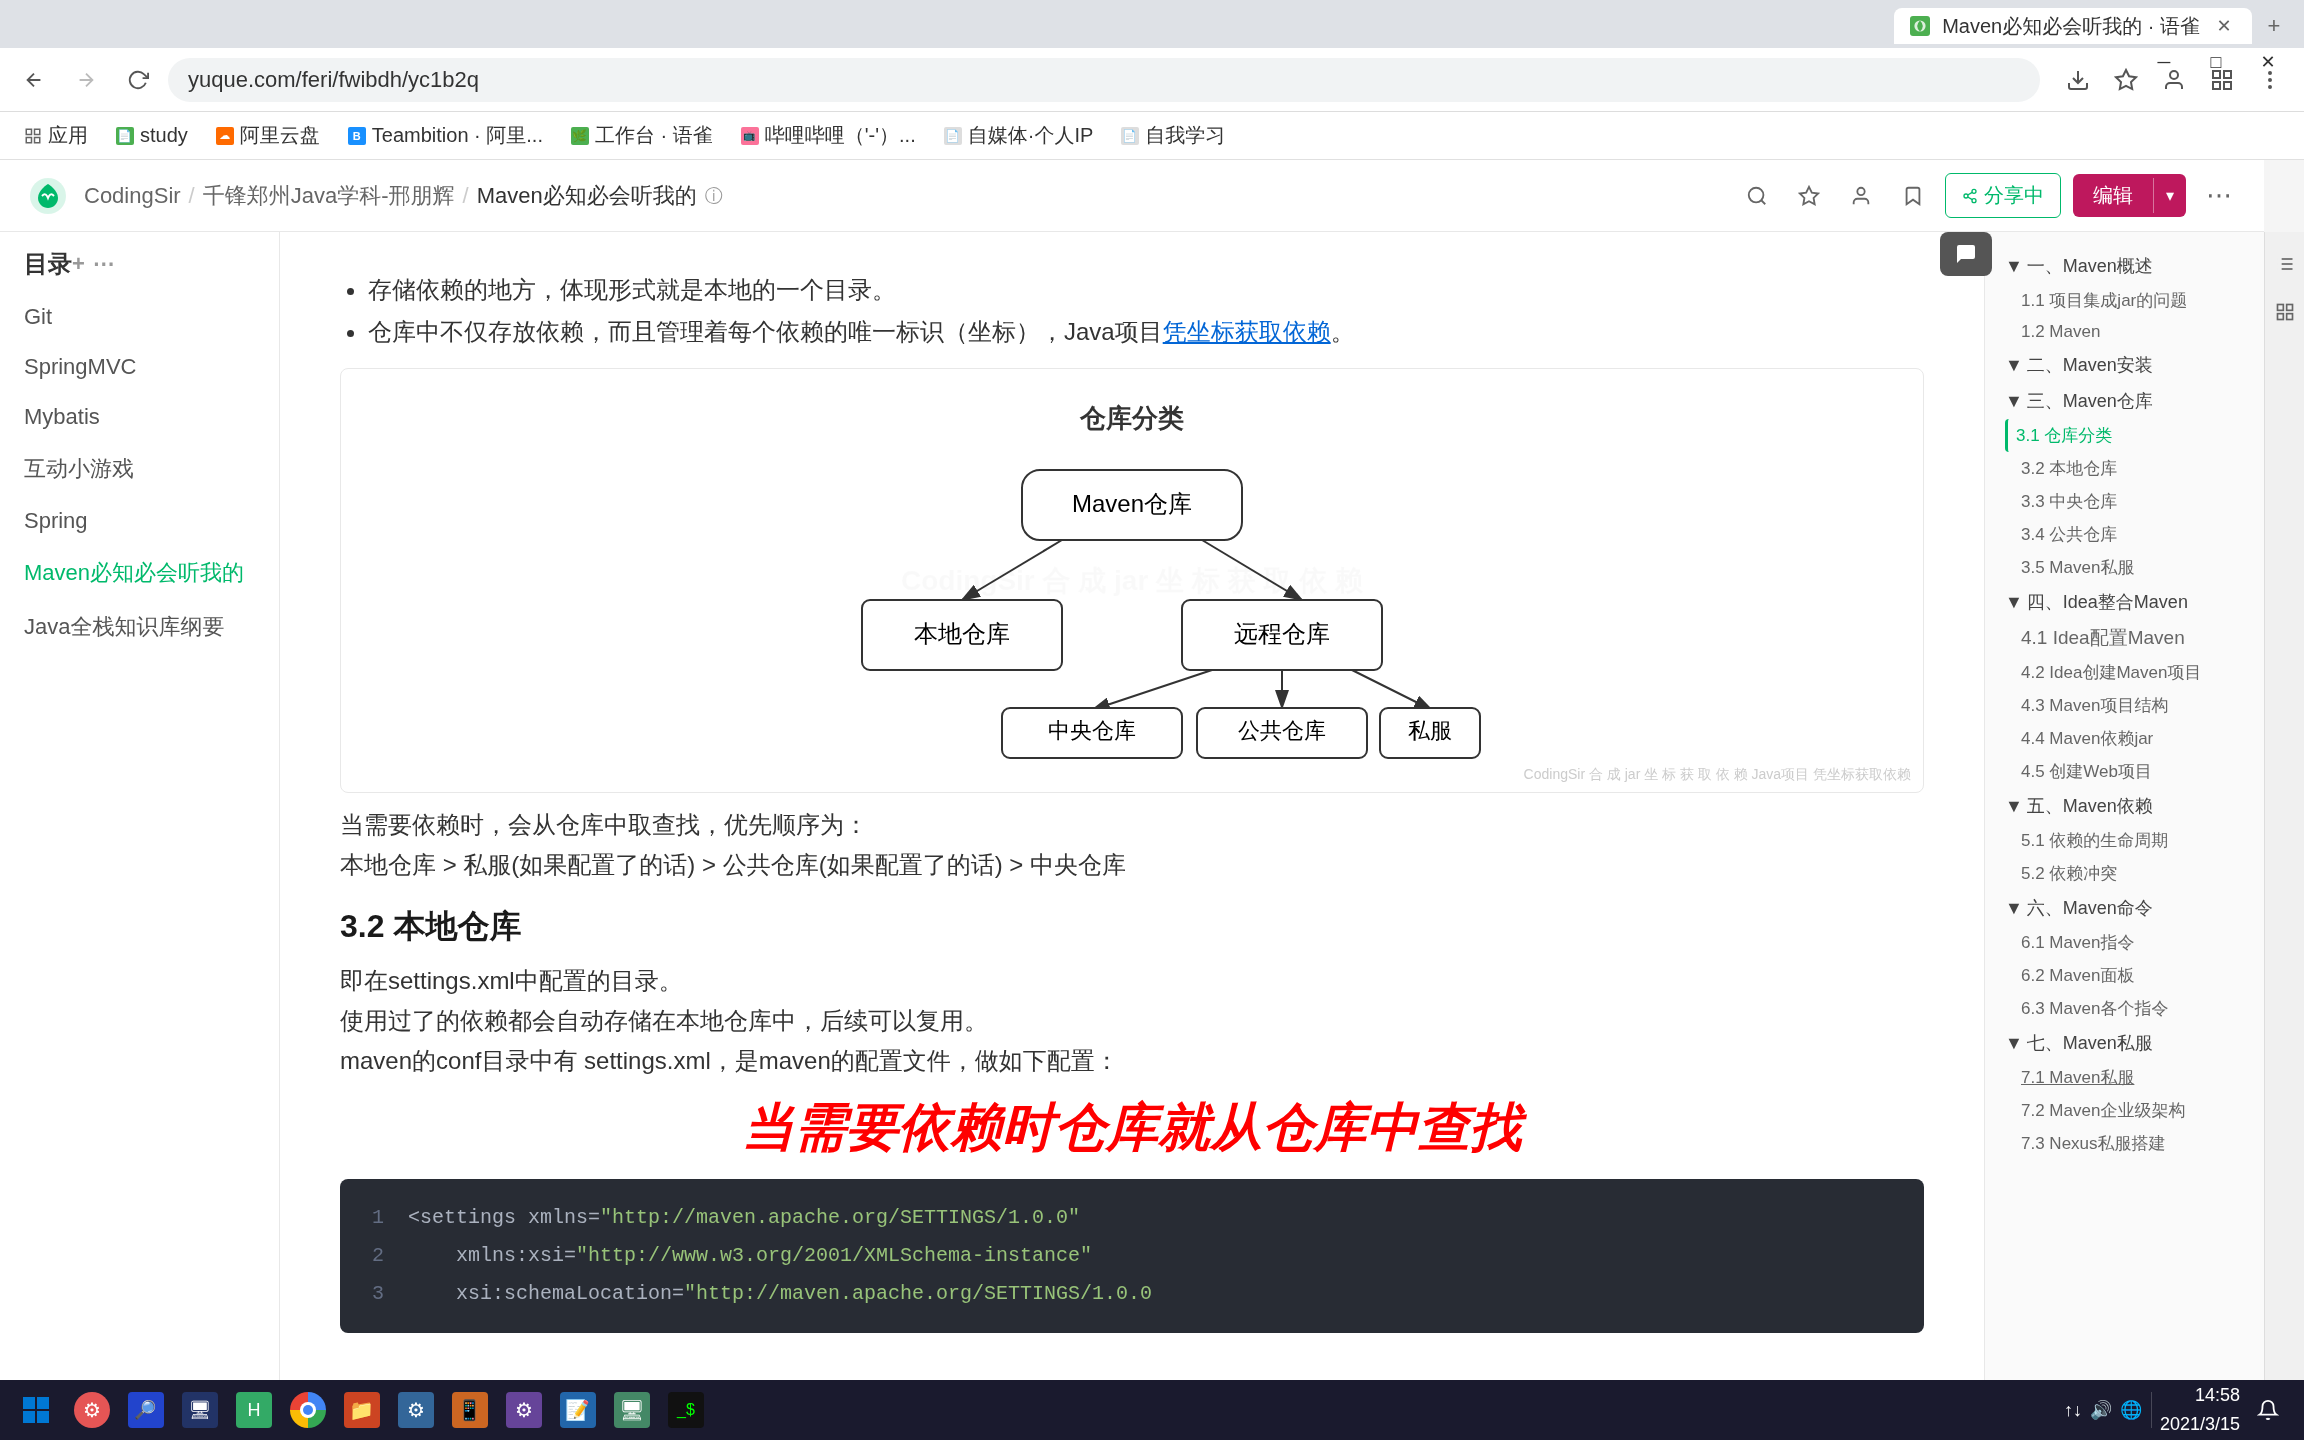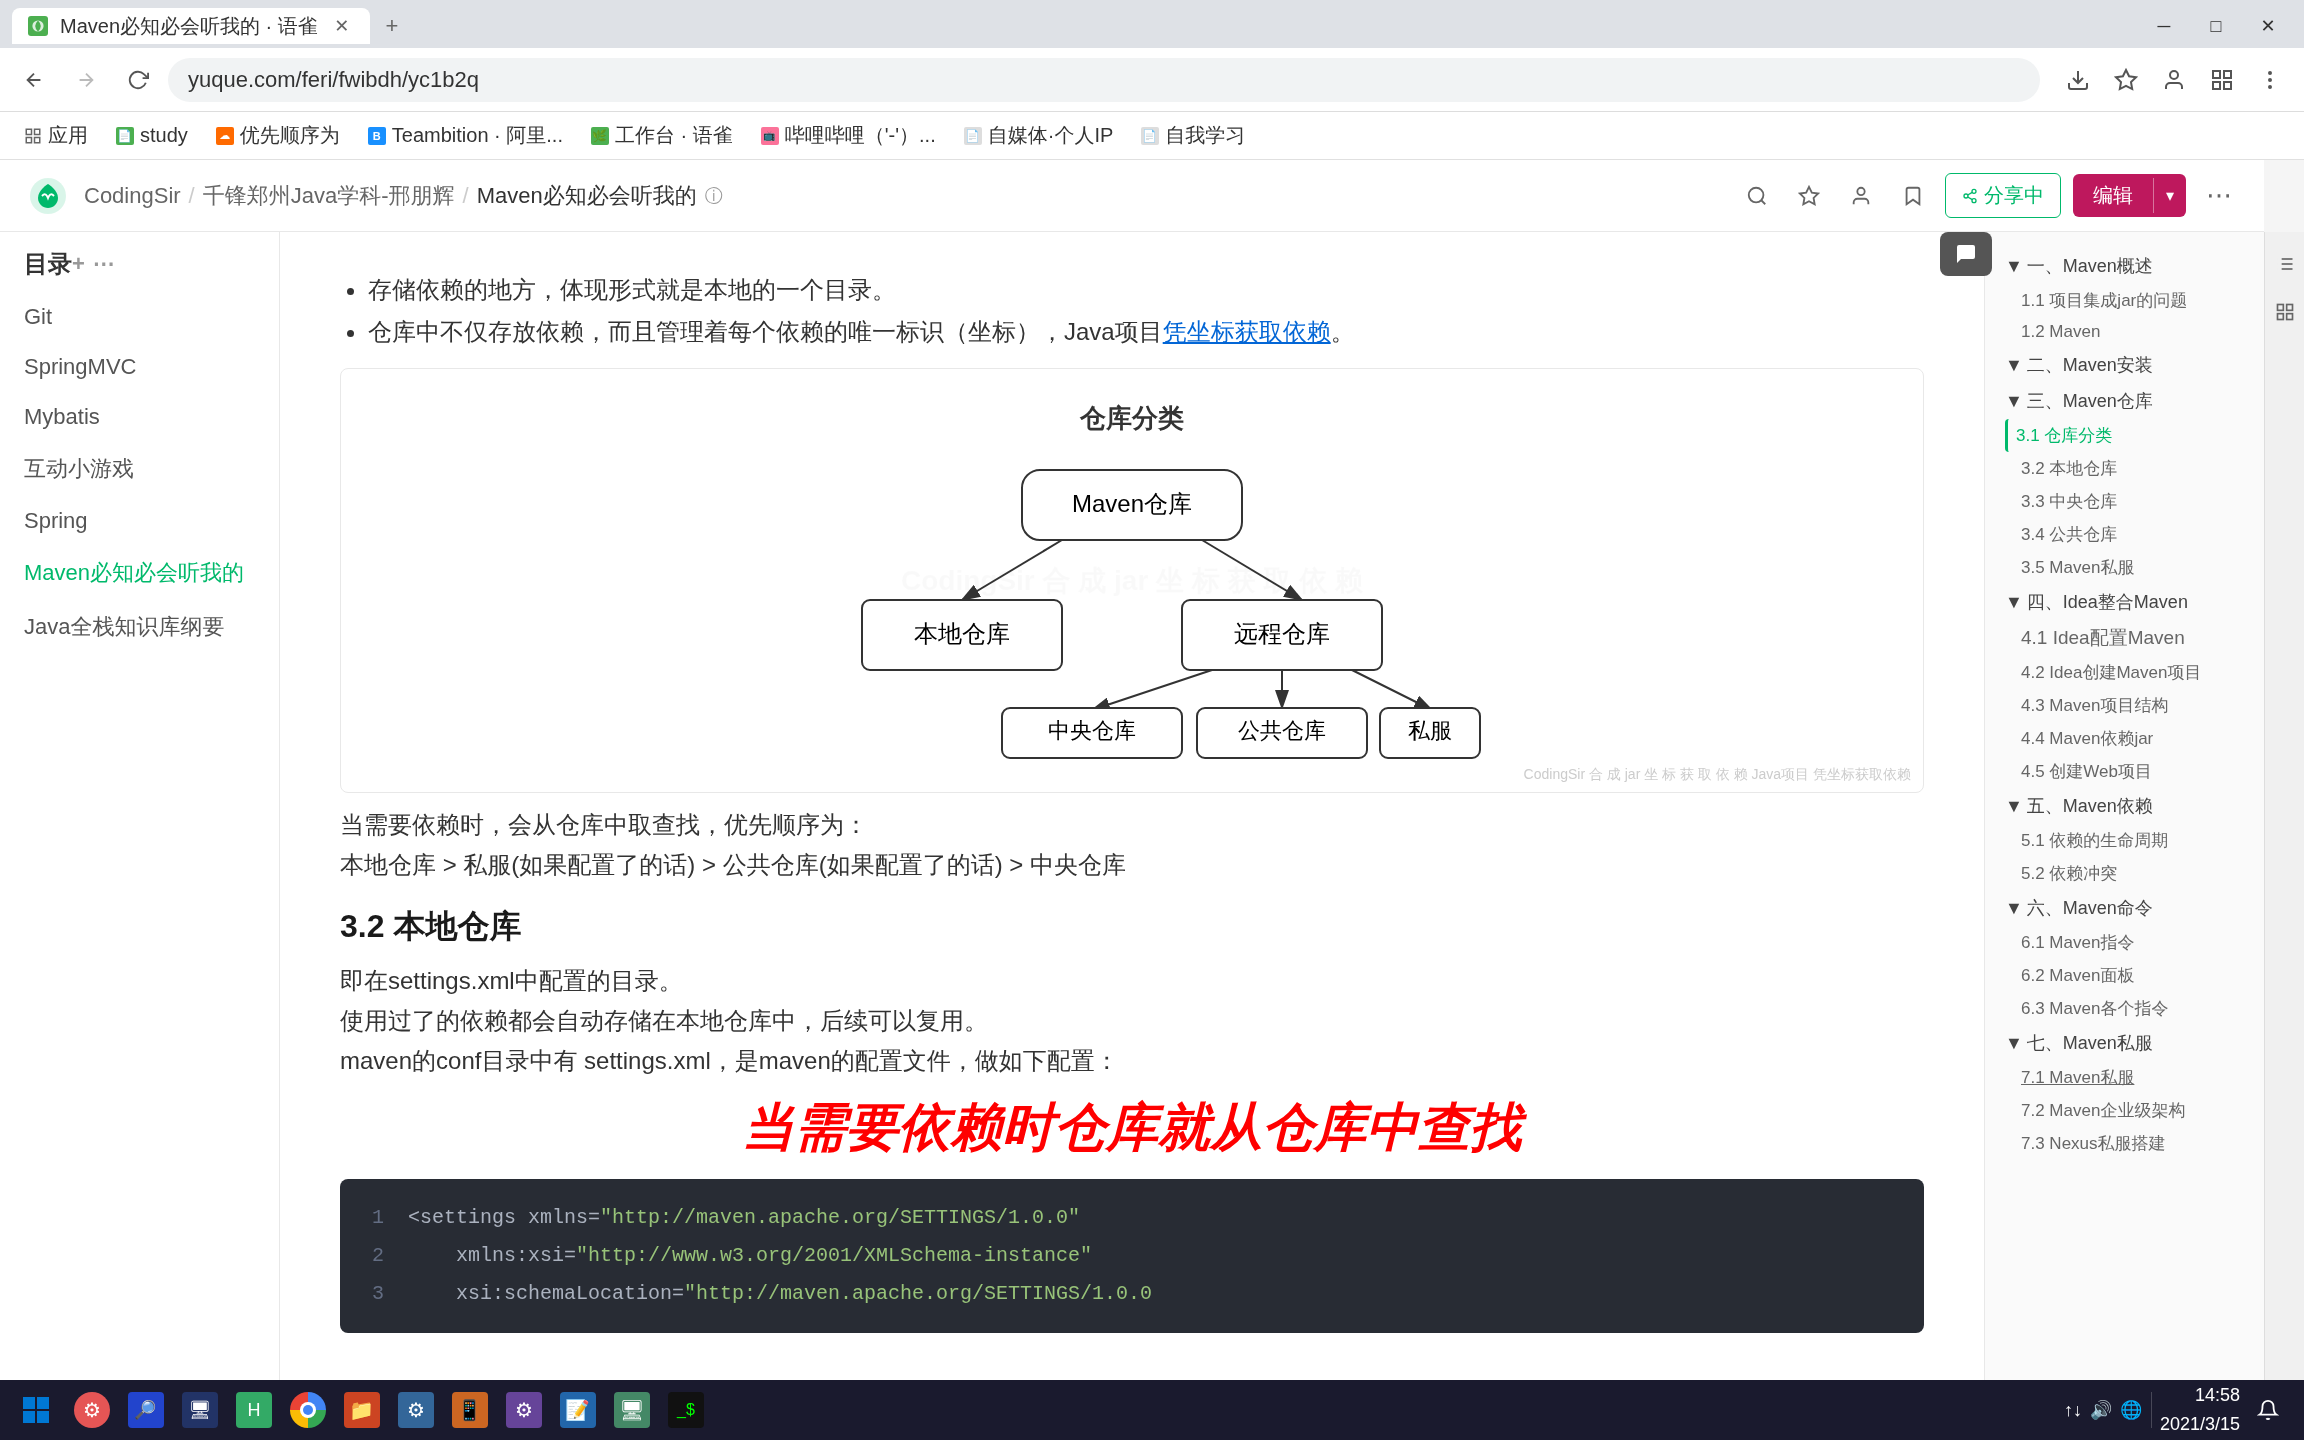--- a/index.html
+++ b/index.html
@@ -1,20 +1,20 @@
 <!DOCTYPE html>
 <html><head>
   <meta charset="utf-8">
   <style>
     * { box-sizing: border-box; margin: 0; padding: 0; }
     body { font-family: 'Microsoft YaHei', Arial, sans-serif; background: #f5f5f5; overflow: hidden; width: 2304px; height: 1440px; }
 
     
     .browser-chrome { background: #dee1e6; width: 100%; }
-    .title-bar { display: flex; align-items: flex-start; padding: 8px 12px 0; height: 48px; }
+    .title-bar { display: flex; align-items: flex-end; padding: 8px 12px 0; height: 48px; flex-direction: column; }
     .tab-bar { display: flex; align-items: center; }
     .tab-active { background: #fff; border-radius: 8px 8px 0 0; display: flex; align-items: center; padding: 0 16px; height: 36px; font-size: 22px; color: #333; min-width: 280px; gap: 12px; }
     .tab-favicon { width: 20px; height: 20px; border-radius: 3px; background: #4CAF50; display: flex; align-items: center; justify-content: center; }
     .tab-favicon svg { width: 14px; height: 14px; fill: white; }
     .tab-close { margin-left: auto; cursor: pointer; color: #666; font-size: 18px; width: 24px; height: 24px; display: flex; align-items: center; justify-content: center; border-radius: 50%; }
     .new-tab-btn { width: 36px; height: 36px; display: flex; align-items: center; justify-content: center; font-size: 22px; color: #666; cursor: pointer; border-radius: 50%; margin-left: 4px; }
     .window-controls { margin-left: auto; display: flex; gap: 4px; }
     .win-btn { width: 48px; height: 36px; display: flex; align-items: center; justify-content: center; font-size: 18px; color: #333; cursor: pointer; border-radius: 4px; }
 
     
@@ -122,21 +122,21 @@
         <rect x="3" y="14" width="7" height="7"></rect>
       </svg>
     <span style="font-size:20px;">应用</span>
   </div>
   <div class="bookmark-item">
     <div class="bookmark-favicon" style="background:#4CAF50;">📄</div>
     <span style="font-size:20px;">study</span>
   </div>
   <div class="bookmark-item">
     <div class="bookmark-favicon" style="background:#ff6a00; color:white; font-size:11px;">☁</div>
-    <span style="font-size:20px;">优先顺序为</span>
+    <span style="font-size:20px;">阿里云盘</span>
   </div>
   <div class="bookmark-item">
     <div class="bookmark-favicon" style="background:#1890ff; color:white; font-size:11px; font-weight:bold;">B</div>
     <span style="font-size:20px;">Teambition · 阿里...</span>
   </div>
   <div class="bookmark-item">
     <div class="bookmark-favicon" style="background:#4CAF50;">🌿</div>
     <span style="font-size:20px;">工作台 · 语雀</span>
   </div>
   <div class="bookmark-item">

